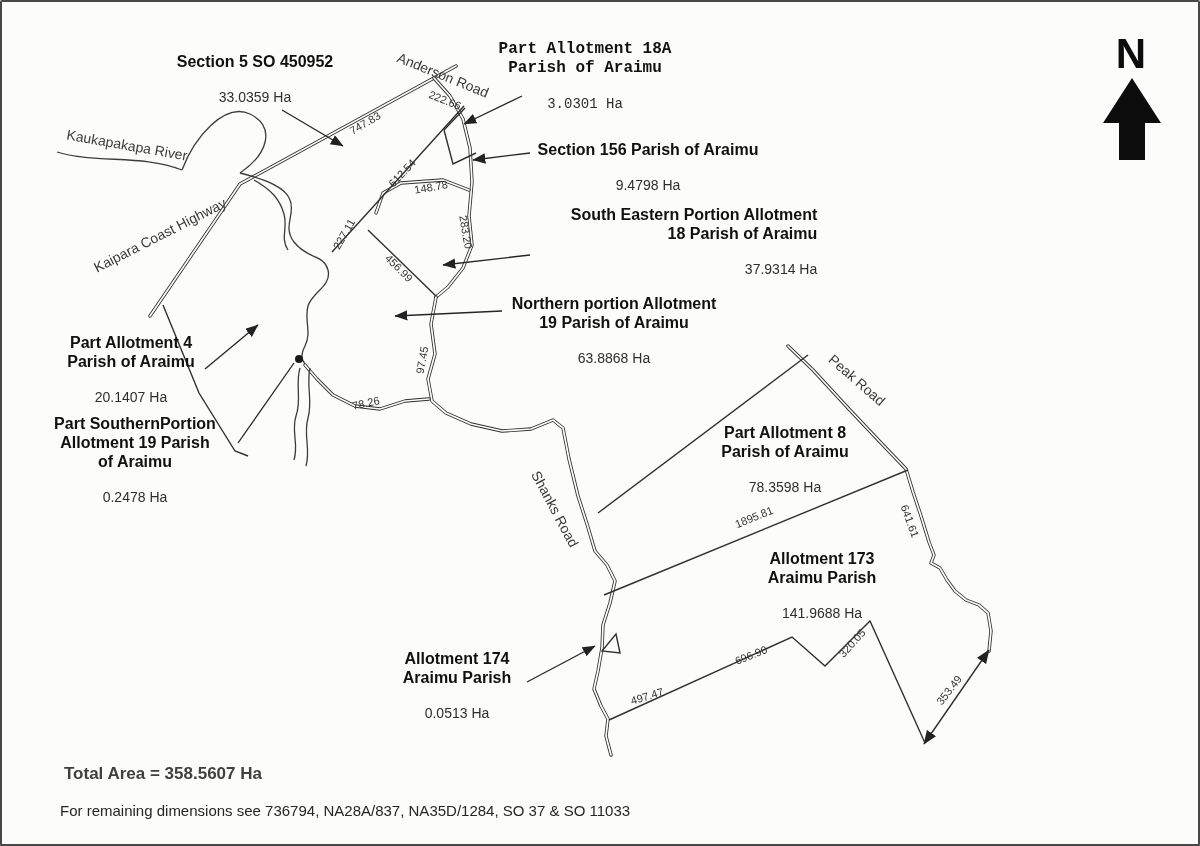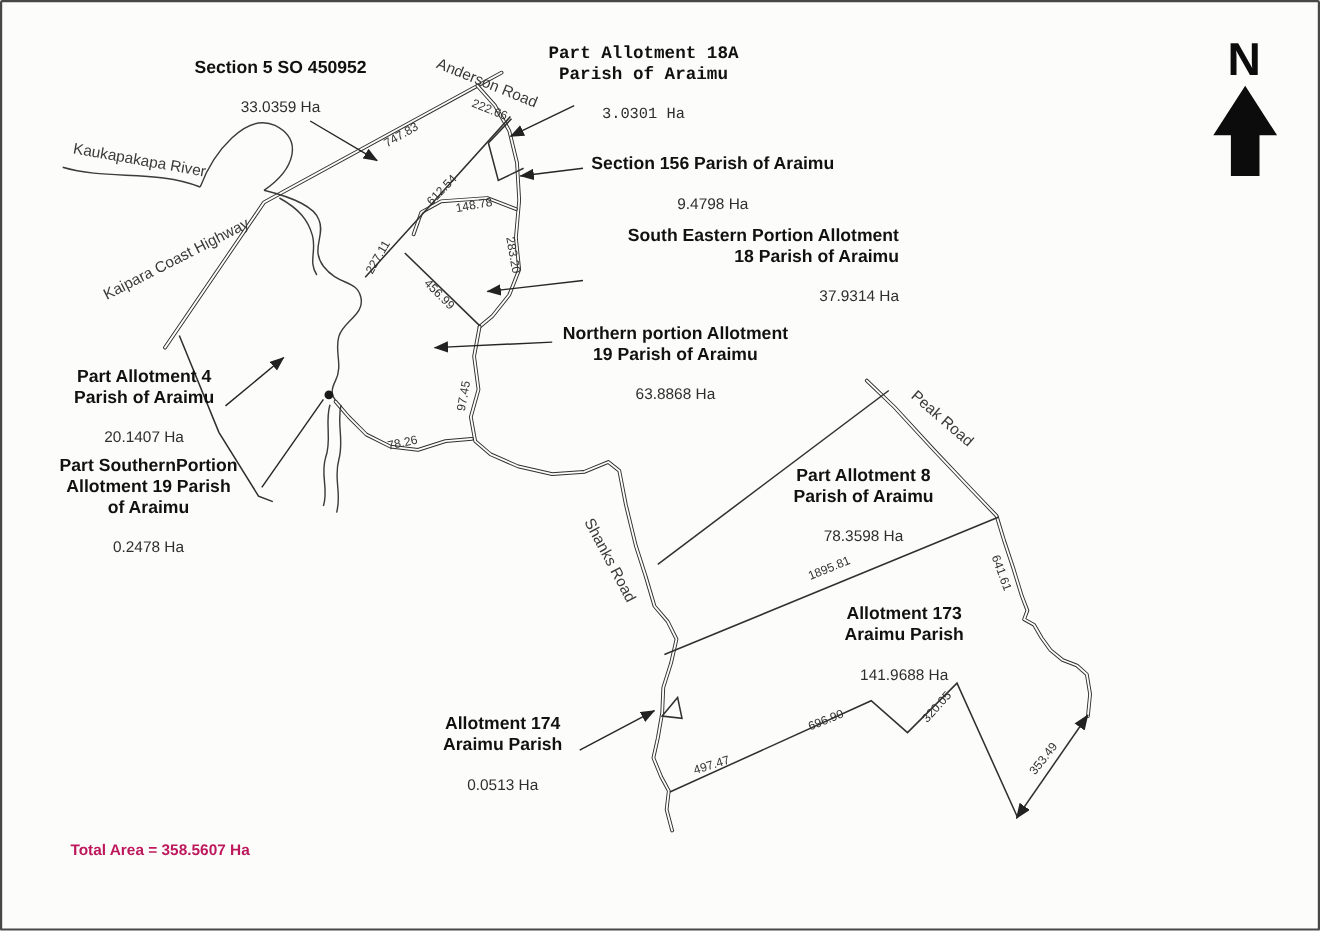--- a/index.html
+++ b/index.html
@@ -15,21 +15,21 @@
   .river{fill:none;stroke:#3c3c3c;stroke-width:1.3;}
   .bnd{fill:none;stroke:#303030;stroke-width:1.4;}
   .ldr{fill:none;stroke:#262626;stroke-width:1.3;}
   .lbl{position:absolute;transform:translate(-50%,-50%);white-space:nowrap;}
   .pblock{position:absolute;transform:translateX(-50%);text-align:center;}
   .pn{font-weight:bold;font-size:16px;line-height:19px;color:#111;}
   .pa{font-size:14px;margin-top:18px;color:#2e2e2e;}
   .feat{font-size:14px;color:#3a3a3a;}
   .dim{font-size:11px;color:#333;}
   .north-n{position:absolute;transform:translate(-50%,-50%);font-weight:bold;font-size:42px;color:#0c0c0c;}
-  .total{position:absolute;font-weight:bold;font-size:14px;color:#be185d;}
+  .total{position:absolute;font-weight:bold;font-size:17px;color:#404040;}
   .note{position:absolute;font-size:15px;color:#262626;}
 </style>
 </head>
 <body>
 
 <div class="sheet">
 
   <svg class="linework" width="1200" height="846" viewBox="0 0 1200 846">
     <defs>
       <marker id="ah" markerWidth="11" markerHeight="9" refX="9.5" refY="4" orient="auto">
@@ -165,14 +165,15 @@
   <div class="lbl dim" style="left:420px;top:358px;transform:translate(-50%,-50%) rotate(-80deg);">97.45</div>
   <div class="lbl dim" style="left:364px;top:401px;transform:translate(-50%,-50%) rotate(-12deg);">78.26</div>
   <div class="lbl dim" style="left:752px;top:515px;transform:translate(-50%,-50%) rotate(-22deg);">1895.81</div>
   <div class="lbl dim" style="left:908px;top:519px;transform:translate(-50%,-50%) rotate(70deg);">641.61</div>
   <div class="lbl dim" style="left:749px;top:653px;transform:translate(-50%,-50%) rotate(-22deg);">696.90</div>
   <div class="lbl dim" style="left:645px;top:694px;transform:translate(-50%,-50%) rotate(-17deg);">497.47</div>
   <div class="lbl dim" style="left:850px;top:641px;transform:translate(-50%,-50%) rotate(-48deg);">320.05</div>
   <div class="lbl dim" style="left:947px;top:688px;transform:translate(-50%,-50%) rotate(-52deg);">353.49</div>
 
   <div class="total" style="left:62px;top:762px;">Total Area = 358.5607 Ha</div>
+  <div class="note" style="left:58px;top:800px;">For remaining dimensions see 736794, NA28A/837, NA35D/1284, SO 37 &amp; SO 11033</div>
 
 </div>
 
 </body></html>

